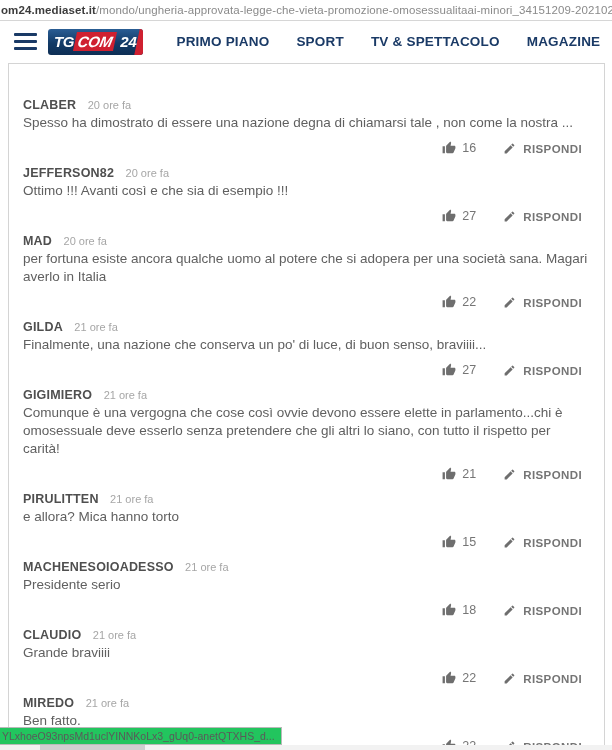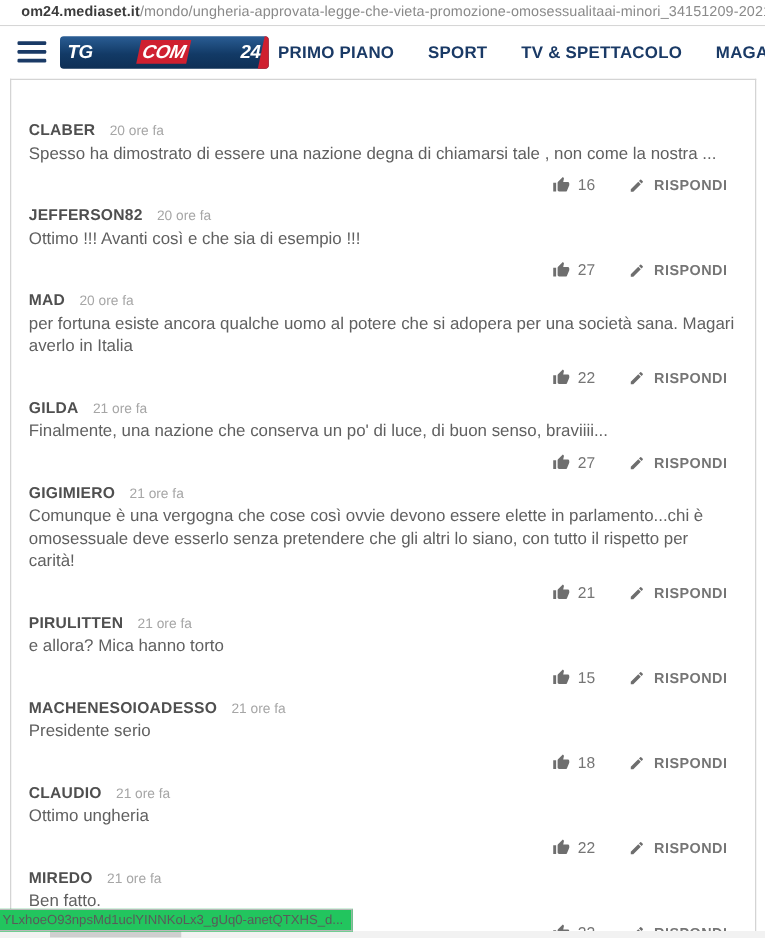--- a/index.html
+++ b/index.html
@@ -1,36 +1,36 @@
 <!DOCTYPE html>
 <html><head>
 <meta charset="utf-8">
 <style>
   * { margin: 0; padding: 0; box-sizing: border-box; }
   html, body { width: 612px; height: 750px; overflow: hidden; background: #fff;
     font-family: "Liberation Sans", sans-serif; }
 
   
   .urlbar { height: 21px; background: #fff; border-bottom: 1px solid #d6d6d6;
-    display: flex; align-items: center; padding-left: 17px; white-space: nowrap;
+    display: flex; align-items: center; padding-left: 1px; white-space: nowrap;
     overflow: hidden; font-size: 11.5px; letter-spacing: .1px; }
   .urlbar .host { color: #3c3c3c; font-weight: 700; }
   .urlbar .path { color: #8a8a8a; }
 
   
   .siteheader { height: 41px; background: #fff; display: flex; align-items: center;
     padding-left: 14px; white-space: nowrap; overflow: hidden; }
   .burger { width: 23px; display: flex; flex-direction: column; gap: 4px;
     margin-right: 11px; cursor: pointer; flex: 0 0 auto; }
   .burger span { display: block; height: 3px; background: #1a3a66; border-radius: 1px; }
   .logo { flex: 0 0 auto; height: 26px; border-radius: 3px; position: relative;
     background: linear-gradient(#2a5d94 0%, #123a66 55%, #0e2f55 100%);
     display: flex; align-items: center; padding: 0 7px 0 6px; overflow: hidden;
     font-style: italic; font-weight: 900; font-size: 15px; color: #fff;
-    letter-spacing: -.3px; margin-right: 7px; gap: 36px; }
+    letter-spacing: -.3px; margin-right: 33px; }
   .logo .red { background: #cf2030; transform: skewX(-12deg); padding: 1px 3px;
     margin: 0 1px; display: inline-block; }
   .logo .red i, .logo i { font-style: italic; }
   .logo .sliver { position: absolute; right: -4px; top: -2px; bottom: -2px;
     width: 10px; background: #cf2030; transform: skewX(-12deg); }
   .logo .n24 { position: relative; z-index: 1; padding-left: 4px; }
   .nav { display: flex; gap: 27px; font-size: 13.5px; font-weight: 700;
     color: #1a3a66; letter-spacing: .2px; }
   .nav .navitem { cursor: pointer; }
 
@@ -281,21 +281,21 @@
           <span class="replylabel">RISPONDI</span>
         </span>
       </div>
     </div>
 
     <div class="comment">
       <div class="meta">
         <span class="author">CLAUDIO</span>
         <span class="time">21 ore fa</span>
       </div>
-      <div class="ctext">Ottimo ungheria</div>
+      <div class="ctext">Grande braviiii</div>
       <div class="actions">
         <span class="likebtn">
           <span class="icon">
             <svg width="14" height="14" viewBox="0 0 24 24" fill="#6e6e6e">
               <path d="M1 21h4V9H1v12zM23 10c0-1.1-.9-2-2-2h-6.31l.95-4.57.03-.32c0-.41-.17-.79-.44-1.06L14.17 1 7.59 7.59C7.22 7.95 7 8.45 7 9v10c0 1.1.9 2 2 2h9c.83 0 1.54-.5 1.84-1.22l3.02-7.05c.09-.23.14-.47.14-.73v-2z"></path>
             </svg>
           </span>
           <span class="likecount">22</span>
         </span>
         <span class="replybtn">

